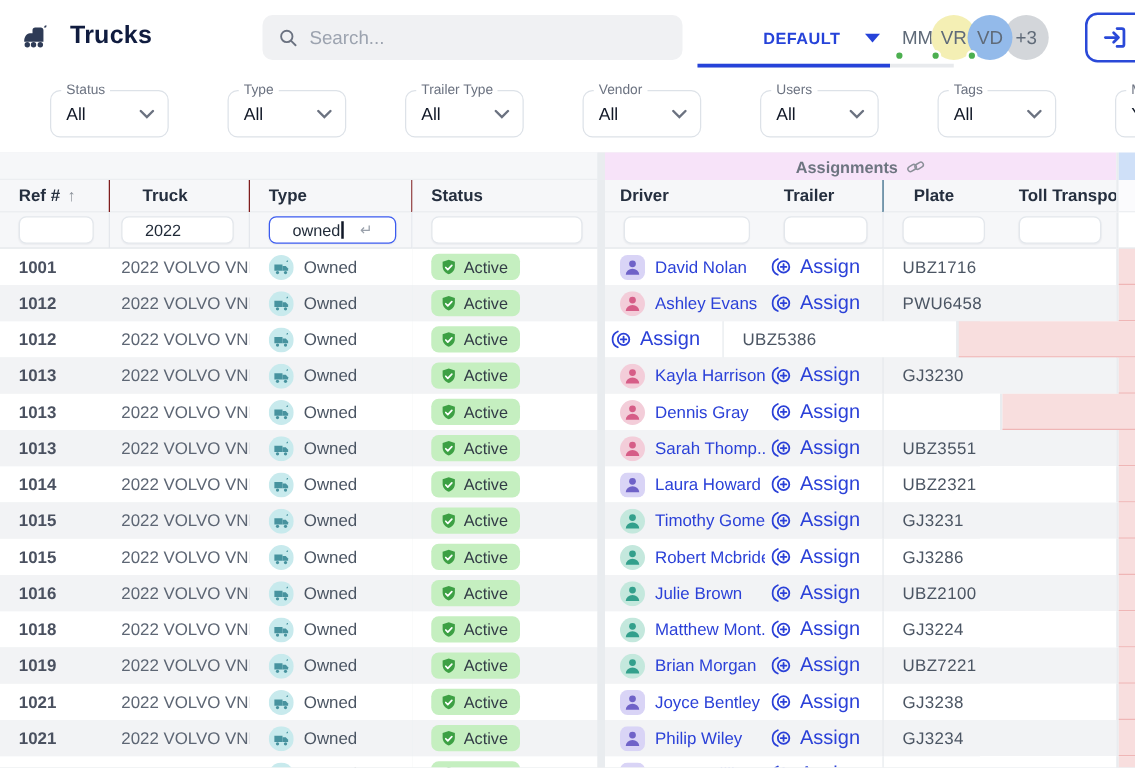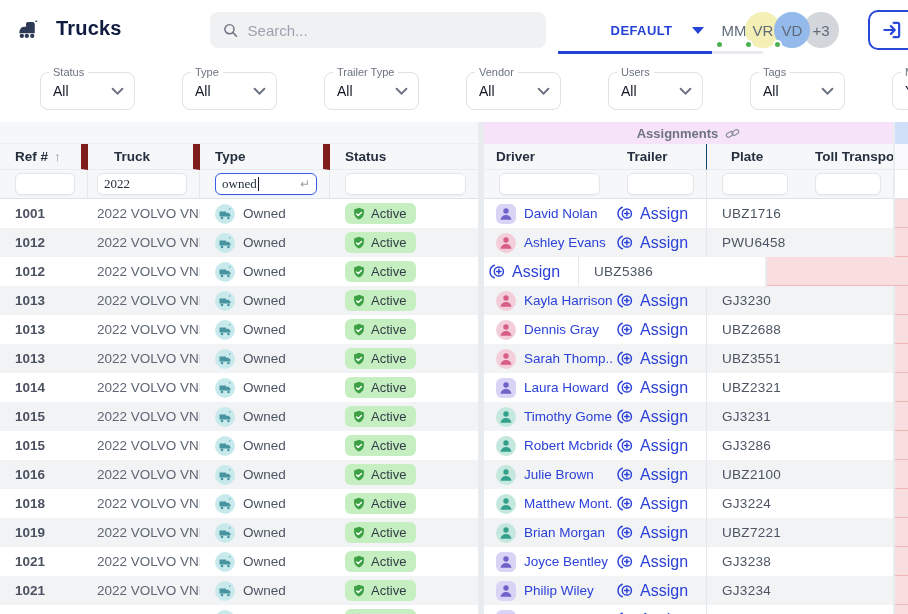--- a/index.html
+++ b/index.html
@@ -42,33 +42,33 @@
   .c-driver{width:128px}.c-trailer{width:95px}.c-plate{width:93px}.c-toll{width:93px}
   .gap6{width:6px; background:#e9ecef;} .gap2{width:2px; background:#e9ecef;} .c-pink{flex:1}
 
   .group-row { height:22px; }
   .g-left { width:478px; background:#f6f7f9; border-bottom:1px solid #eceef1; }
   .g-assign { width:409px; background:#f7e3f9; display:flex; align-items:center; justify-content:center; gap:7px; font-size:13px; font-weight:700; color:#6d7480; }
   .g-blue { flex:1; background:#cfe0f8; }
 
   .head-row { height:26px; font-size:13.5px; font-weight:700; color:#252f3f; }
   .head-row .cell { background:#f6f7f9; display:flex; align-items:center; padding-left:15px; border-bottom:1px solid #e9ebee; white-space:nowrap; overflow:hidden; }
-  .head-row .c-ref,.head-row .c-truck,.head-row .c-type { border-right:7px solid #7f1d1d; }
+  .head-row .c-ref,.head-row .c-truck,.head-row .c-type { border-right:1px solid #7f1d1d; }
   .head-row .c-trailer { border-right:1px solid #0c4a6e; }
   .head-row .c-truck { padding-left:26px; } .head-row .c-driver{ padding-left:12px; } .head-row .c-plate{ padding-left:24px; }
   .head-row .c-pink { background:#fbfbfd; border-bottom:1px solid #e9ebee; }
   .sort { margin-left:6px; color:#8d939c; font-weight:400; font-size:13px; }
 
   .filt-row { height:29px; }
   .filt-row .cell { background:#f6f7f9; display:flex; align-items:center; padding:0 12px 0 15px; border-bottom:1px solid #dfe3e7; }
   .filt-row .c-ref,.filt-row .c-truck,.filt-row .c-type { border-right:1px solid #e4e7ec; }
   .filt-row .c-trailer { border-right:1px solid #e4e7ec; }
   .filt-row .c-truck { padding-left:9px; }
   .filt-row .c-pink { background:#fff; border-bottom:1px solid #dfe3e7; }
-  .finput { width:100%; height:22px; background:#fff; border:1px solid #e3e7ec; border-radius:6px; font-size:13px; color:#1f2937; padding:0 6px; outline:none; font-family:Liberation Serif, serif; box-shadow:0 1px 1px rgba(20,30,60,.04); }
+  .finput { width:100%; height:22px; background:#fff; border:1px solid #e3e7ec; border-radius:6px; font-size:13px; color:#1f2937; padding:0 18px; outline:none; font-family:Liberation Sans, sans-serif; box-shadow:0 1px 1px rgba(20,30,60,.04); }
   .finput-fake { display:flex; align-items:center; }
   .finput.focus { border:1.5px solid #3b5bf0; }
   .caret-bar { display:inline-block; width:1.5px; height:14px; background:#111827; margin-left:1px; }
   .enter-hint { margin-left:auto; color:#9aa1ab; font-size:12px; }
 
   .trow { height:29px; font-size:13.5px; }
   .trow .cell { display:flex; align-items:center; white-space:nowrap; overflow:hidden; }
   .trow.plain .cell { background:#ffffff; }
   .trow.stripe .cell { background:#f2f3f5; }
   .trow .c-trailer { border-right:1px solid #e4e7ec; }
@@ -548,23 +548,20 @@
       <div class="cell c-trailer">
         <button class="assign-btn">
           <svg width="17" height="17" viewBox="0 0 20 20" fill="none" stroke="#2b41d8" stroke-width="1.7" stroke-linecap="round">
             <path d="M6.2 2.6a8 8 0 0 0 0 14.8"></path>
             <circle cx="11.6" cy="10" r="5.4"></circle>
             <path d="M11.6 7.4v5.2M9 10h5.2"></path>
           </svg>
           <span>Assign</span>
         </button>
       </div>
-      <div class="cell c-plate cell-plate">
-            <span>UBZ2688</span>
-          </div>
       <div class="cell c-toll"></div>
       <div class="gap2"></div>
       <div class="c-pink"></div>
     </div>
 
     <div class="flexrow trow stripe">
       <div class="cell c-ref cell-ref">
             <span>1013</span>
           </div>
       <div class="cell c-truck cell-truck">

